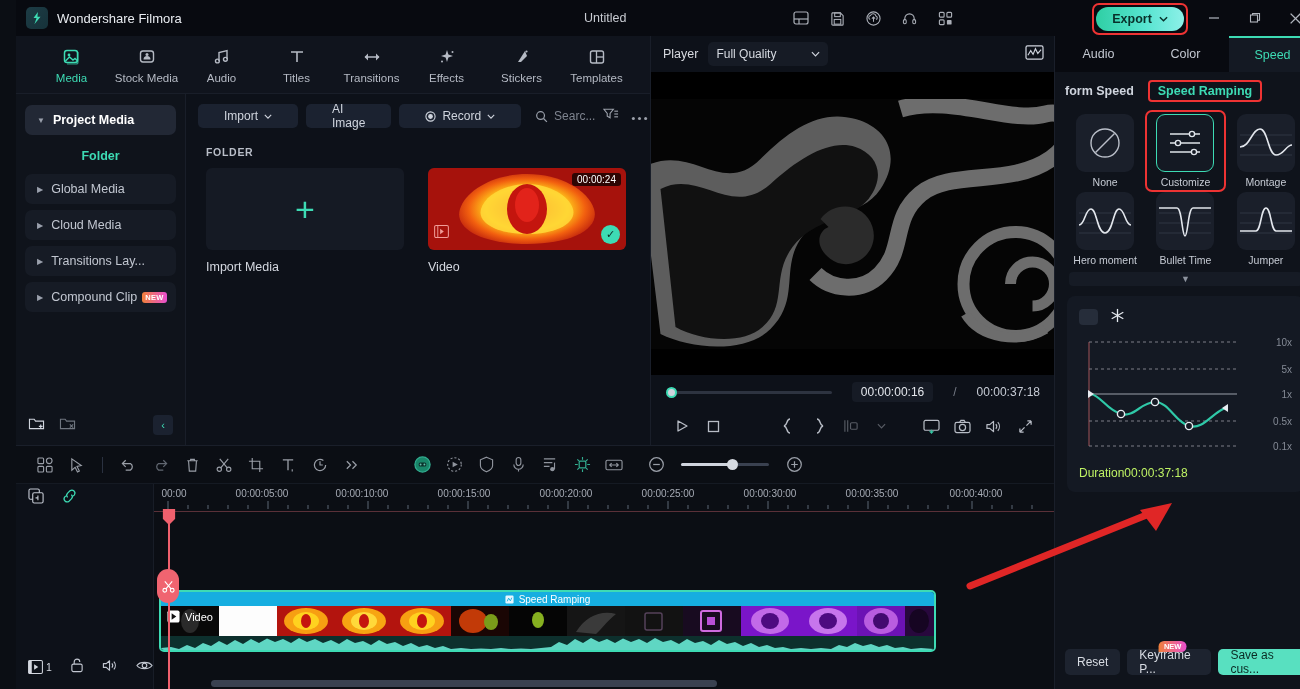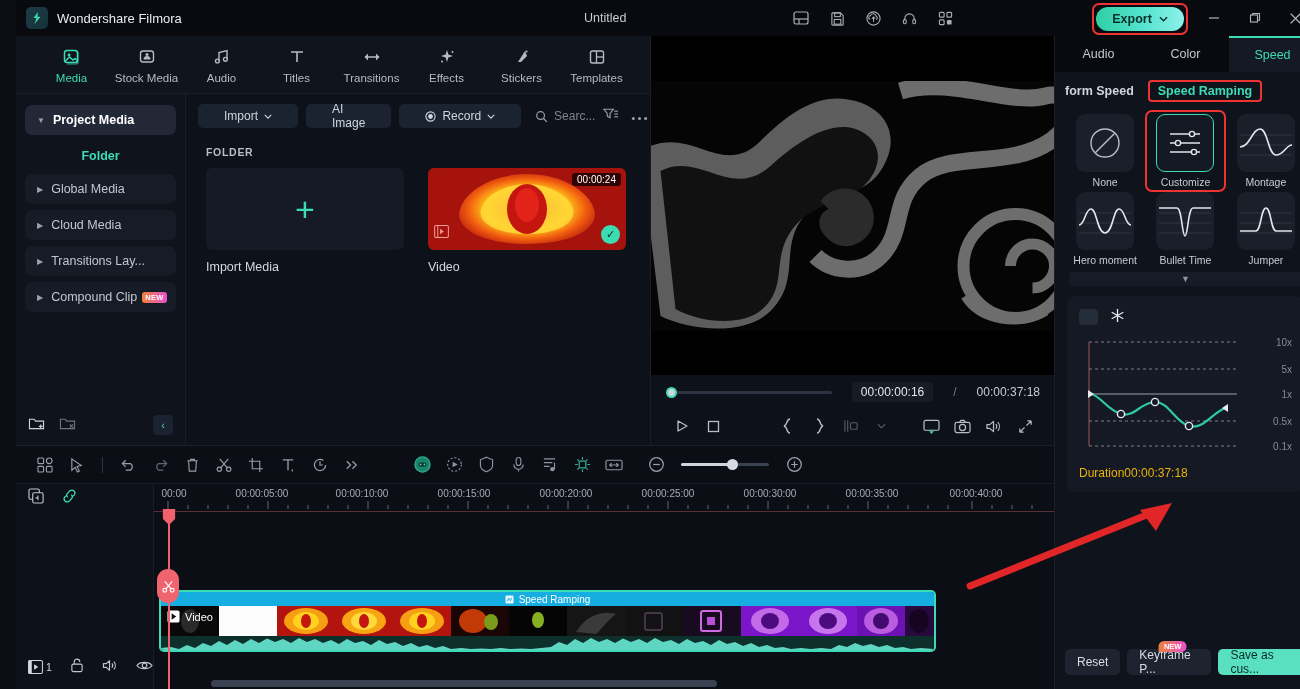--- a/index.html
+++ b/index.html
@@ -202,21 +202,21 @@
   .preset-lbl { font-size: 10.5px; color: #c6cbd4; margin-top: 4px; text-align: center; line-height: 1.15; }
   .more-row {
     margin: 6px 14px 0; height: 14px; background: #161b25; border-radius: 4px;
     display: flex; align-items: center; justify-content: center; color: #8d939e; font-size: 9px;
   }
   .curve-card { margin: 10px 12px 0; background: #141923; border-radius: 8px; padding: 10px 12px 12px; }
   .curve-tools { display: flex; align-items: center; gap: 12px; height: 22px; }
   .ct-box { width: 19px; height: 16px; border-radius: 4px; background: #262d3a; }
   .graph { position: relative; height: 120px; margin-top: 6px; }
   .glabel { position: absolute; right: 0; font-size: 10px; color: #848a95; transform: translateY(-50%); }
-  .duration-line { margin-top: 12px; font-size: 12px; color: #eab308; }
+  .duration-line { margin-top: 12px; font-size: 12px; color: #bef264; }
   .rp-footer {
     margin-top: auto; height: 54px; display: flex; align-items: center; gap: 7px; padding: 0 10px;
   }
   .ft-btn {
     height: 26px; border-radius: 5px; background: #1d232f; color: #d8dce3; font-size: 12px;
     display: flex; align-items: center; justify-content: center; padding: 0 12px; cursor: pointer; position: relative;
   }
   .ft-btn.primary { background: #58e0c0; color: #0a2b24; }
   .ft-new {
     position: absolute; top: -8px; left: 50%; transform: translateX(-38%);
@@ -522,20 +522,35 @@
                 <span class="check-badge">✓</span>
               </div>
               <div class="tile-label">Video</div>
             </div>
           </div>
         </div>
       </div>
     </div>
 
     <div class="player">
+      <div class="player-hdr">
+        <span>Player</span>
+        <div class="qual-sel">
+          <span>Full Quality</span>
+          <svg width="9" height="6" viewBox="0 0 10 6">
+              <path d="M1 1 L5 5 L9 1" fill="none" stroke="#cfd4dd" stroke-width="1.3"></path>
+            </svg>
+        </div>
+        <span style="margin-left:auto">
+          <svg width="19" height="17" viewBox="0 0 20 18">
+              <rect x="1" y="2" width="18" height="14" rx="1.6" fill="none" stroke="#cfd4dd" stroke-width="1.3"></rect>
+              <path d="M3 12 L6 7 L8.5 11 L11 5 L13.5 10 L17 6" fill="none" stroke="#cfd4dd" stroke-width="1.2"></path>
+            </svg>
+        </span>
+      </div>
       <div class="preview">
         <svg width="406" height="250" viewBox="0 0 406 250" preserveAspectRatio="xMidYMid slice">
           <rect width="406" height="250" fill="#050505"></rect>
           <path d="M-10 70 C40 40 70 100 110 60 C140 30 170 10 205 20 C240 30 250 60 230 90 C210 120 170 110 150 140 C130 170 150 200 120 230 C95 255 40 250 10 235z" fill="#6d6d6d" opacity=".85"></path>
           <path d="M10 90 C50 70 80 120 120 85 C150 58 180 40 205 48 C228 56 235 78 218 100 C200 122 165 118 142 148 C120 178 138 205 112 228 C92 246 50 242 25 228z" fill="#111"></path>
           <path d="M250 10 C300 -5 360 25 395 15 C420 8 430 40 400 60 C360 88 300 70 270 95 C240 120 255 150 230 175 C210 195 180 190 165 175" fill="none" stroke="#6d6d6d" stroke-width="17"></path>
           <path d="M170 120 C185 100 215 105 222 128 C230 155 200 175 180 160 C163 147 168 132 178 128" fill="#2b2b2b"></path>
           <circle cx="365" cy="185" r="52" fill="none" stroke="#6d6d6d" stroke-width="12"></circle>
           <path d="M360 185 a22 22 0 1 1 22 22" fill="none" stroke="#6d6d6d" stroke-width="11"></path>
           <path d="M395 230 C370 245 330 240 315 215" fill="none" stroke="#6d6d6d" stroke-width="10"></path>

